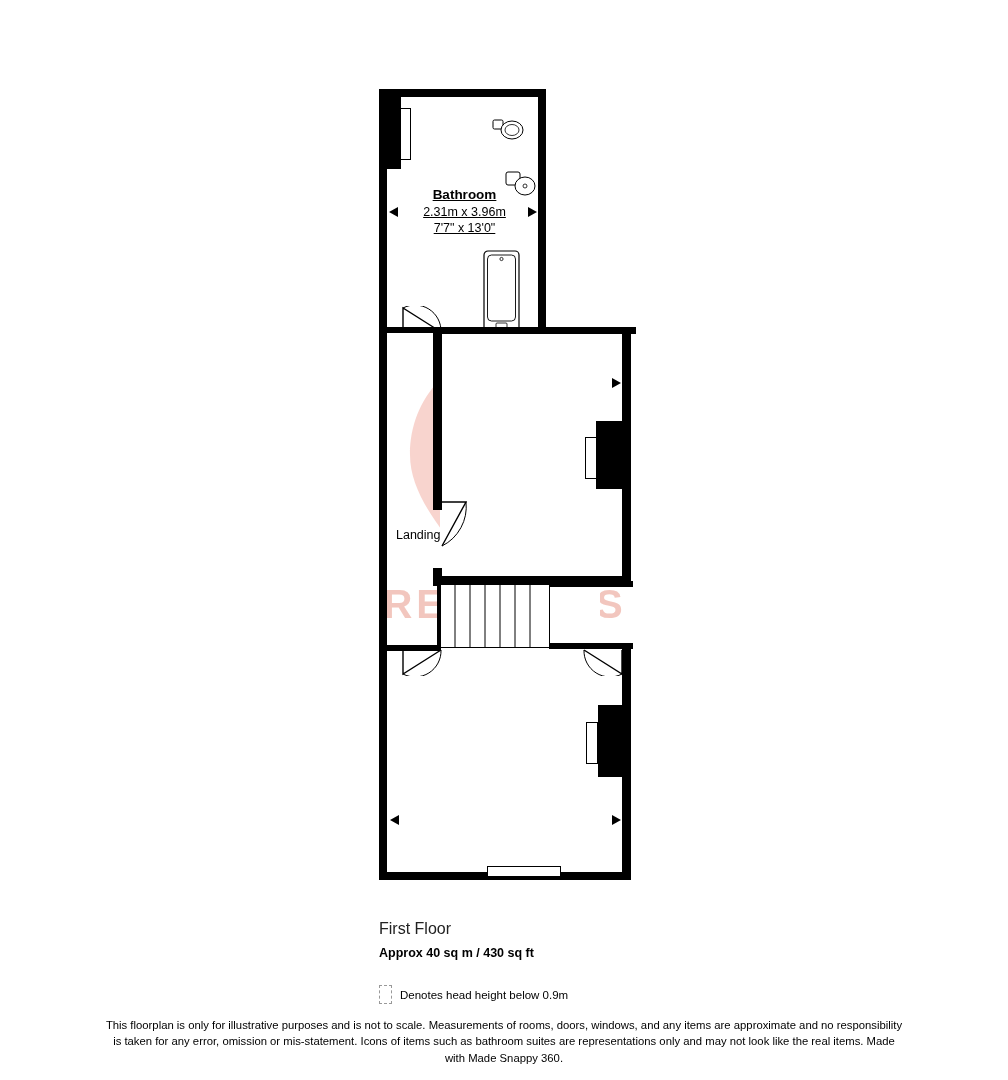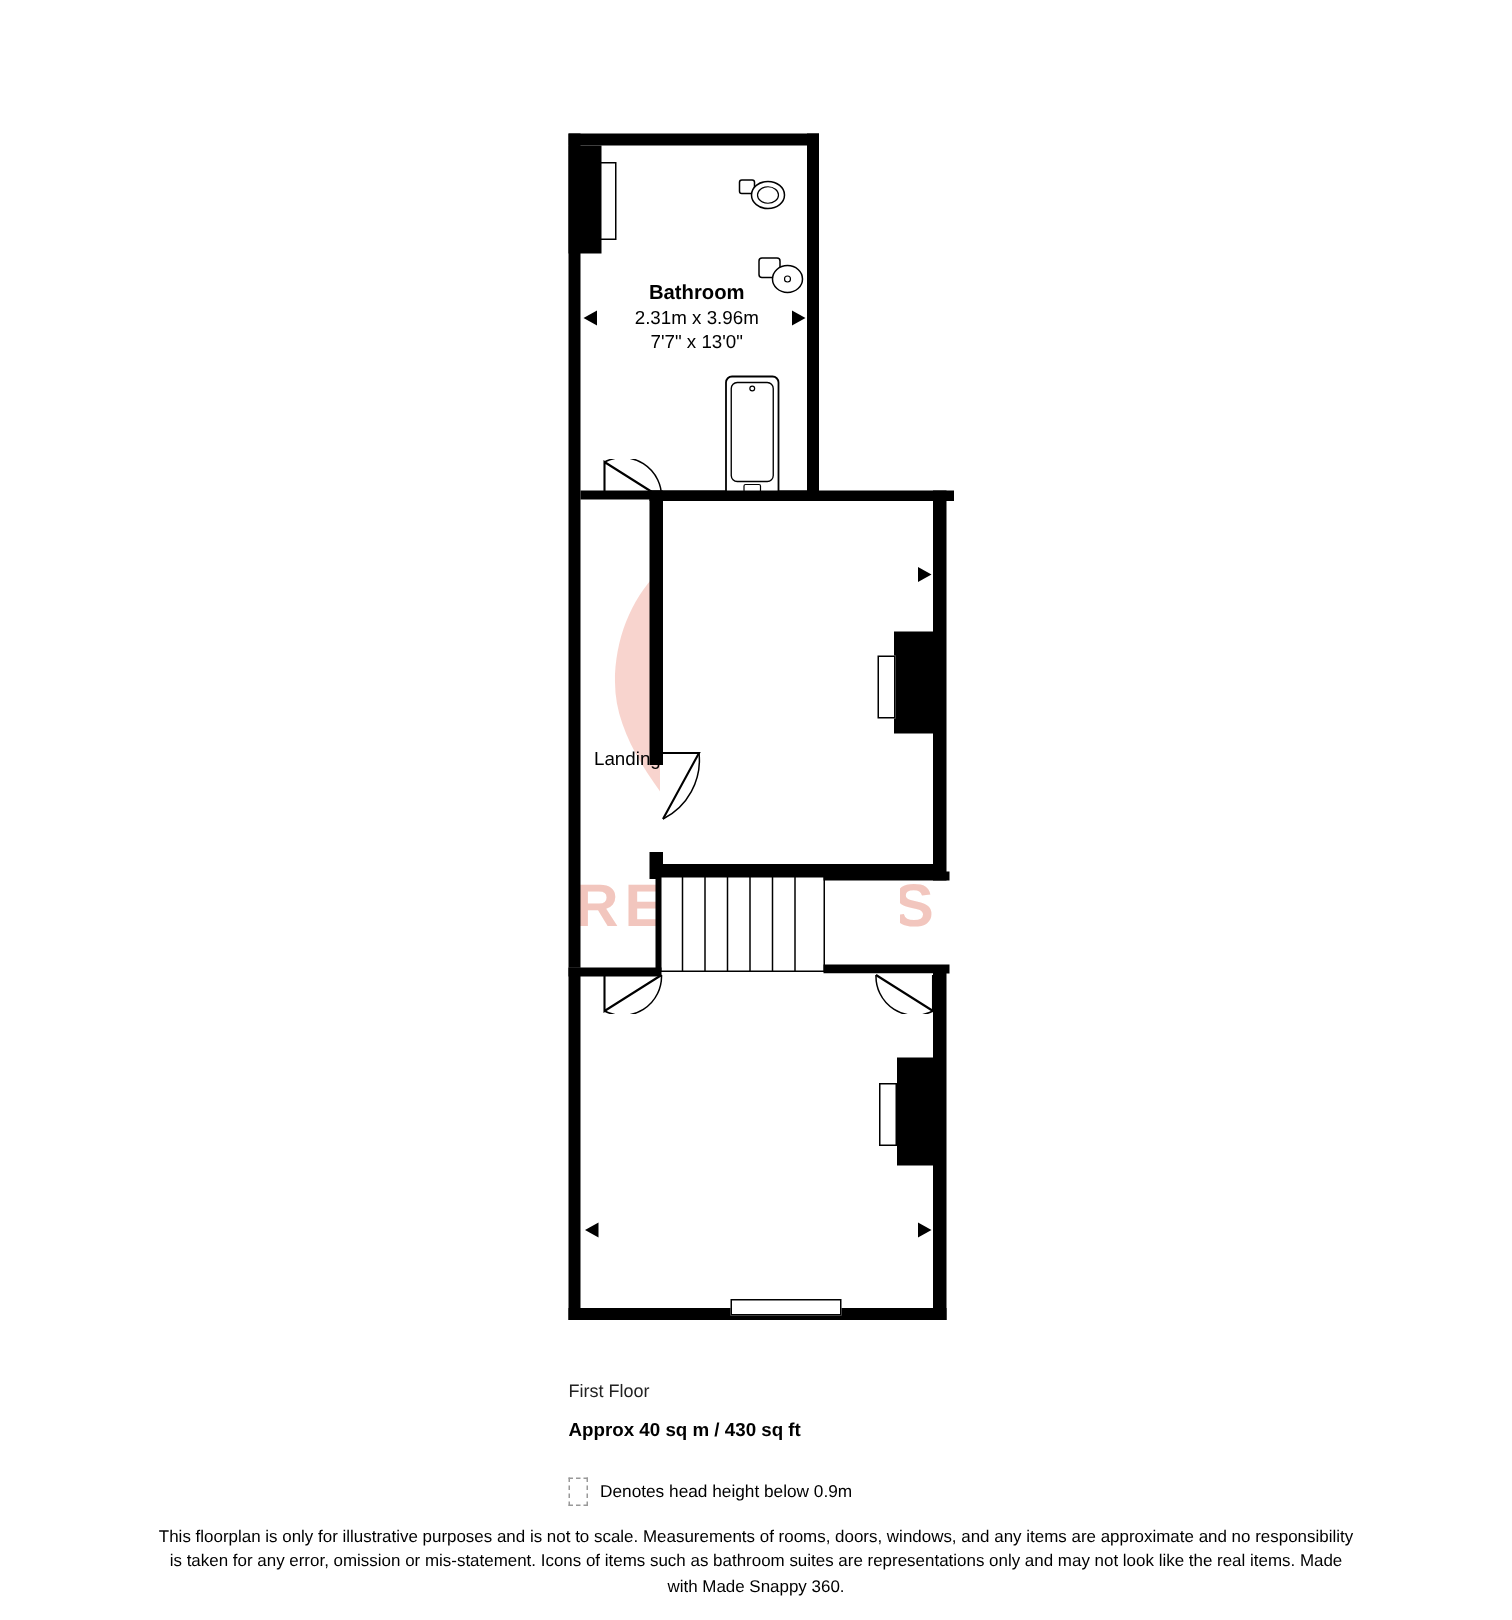--- a/index.html
+++ b/index.html
@@ -32,20 +32,21 @@
     position: absolute;
     background: #ffffff;
   }
 
   
   .room-label {
     position: absolute;
     text-align: center;
     line-height: 1.32;
     white-space: nowrap;
+    text-decoration: underline;
   }
   .room-label .rl-name {
     font-size: 13.5px;
     font-weight: bold;
     display: block;
   }
   .room-label .rl-dim {
     font-size: 12.5px;
     display: block;
   }
@@ -100,21 +101,21 @@
   #footer {
     position: absolute;
     left: 0;
     top: 905px;
     width: 1008px;
   }
   #floor-title {
     position: absolute;
     left: 379px;
     top: 15px;
-    font-size: 12px;
+    font-size: 16px;
     color: #222;
     text-align: right;
   }
   #floor-area {
     position: absolute;
     left: 379px;
     top: 41px;
     font-size: 12.5px;
     font-weight: bold;
     color: #000;
@@ -233,21 +234,21 @@
   <div class="wall" style="left:433px; top:568px; width:9px; height:18px;"></div>
 
   <svg style="position:absolute; left:440px; top:500px;" width="32" height="48">
     <path d="M2 2 L26 2 L2 46" fill="none" stroke="#000" stroke-width="1.4"></path>
     <path d="M26 2 A 44 44 0 0 1 2 46" fill="none" stroke="#000" stroke-width="1"></path>
   </svg>
 
 
   <div class="arrow arrow-right" style="left:612px; top:378px;"></div>
 
-  <div class="plain-label" style="left:396px; top:499px;">Landing</div>
+  <div class="plain-label" style="left:396px; top:528px;">Landing</div>
 
   <div class="room-fill" style="left:440px; top:584px; width:160px; height:62px;"></div>
   <div class="wall" style="left:437px; top:584px; width:3px; height:64px;"></div>
   <div class="wall" style="left:546px; top:584px; width:3px; height:62px;"></div>
   <div class="fixture" style="left:440px; top:584px;">
     <svg width="110" height="64" viewBox="0 0 110 64">
       <rect x="0.5" y="0.5" width="109" height="63" fill="#fff" stroke="#000" stroke-width="1"></rect>
       <line x1="15" y1="0" x2="15" y2="64" stroke="#000" stroke-width="1"></line>
       <line x1="30" y1="0" x2="30" y2="64" stroke="#000" stroke-width="1"></line>
       <line x1="45" y1="0" x2="45" y2="64" stroke="#000" stroke-width="1"></line>

